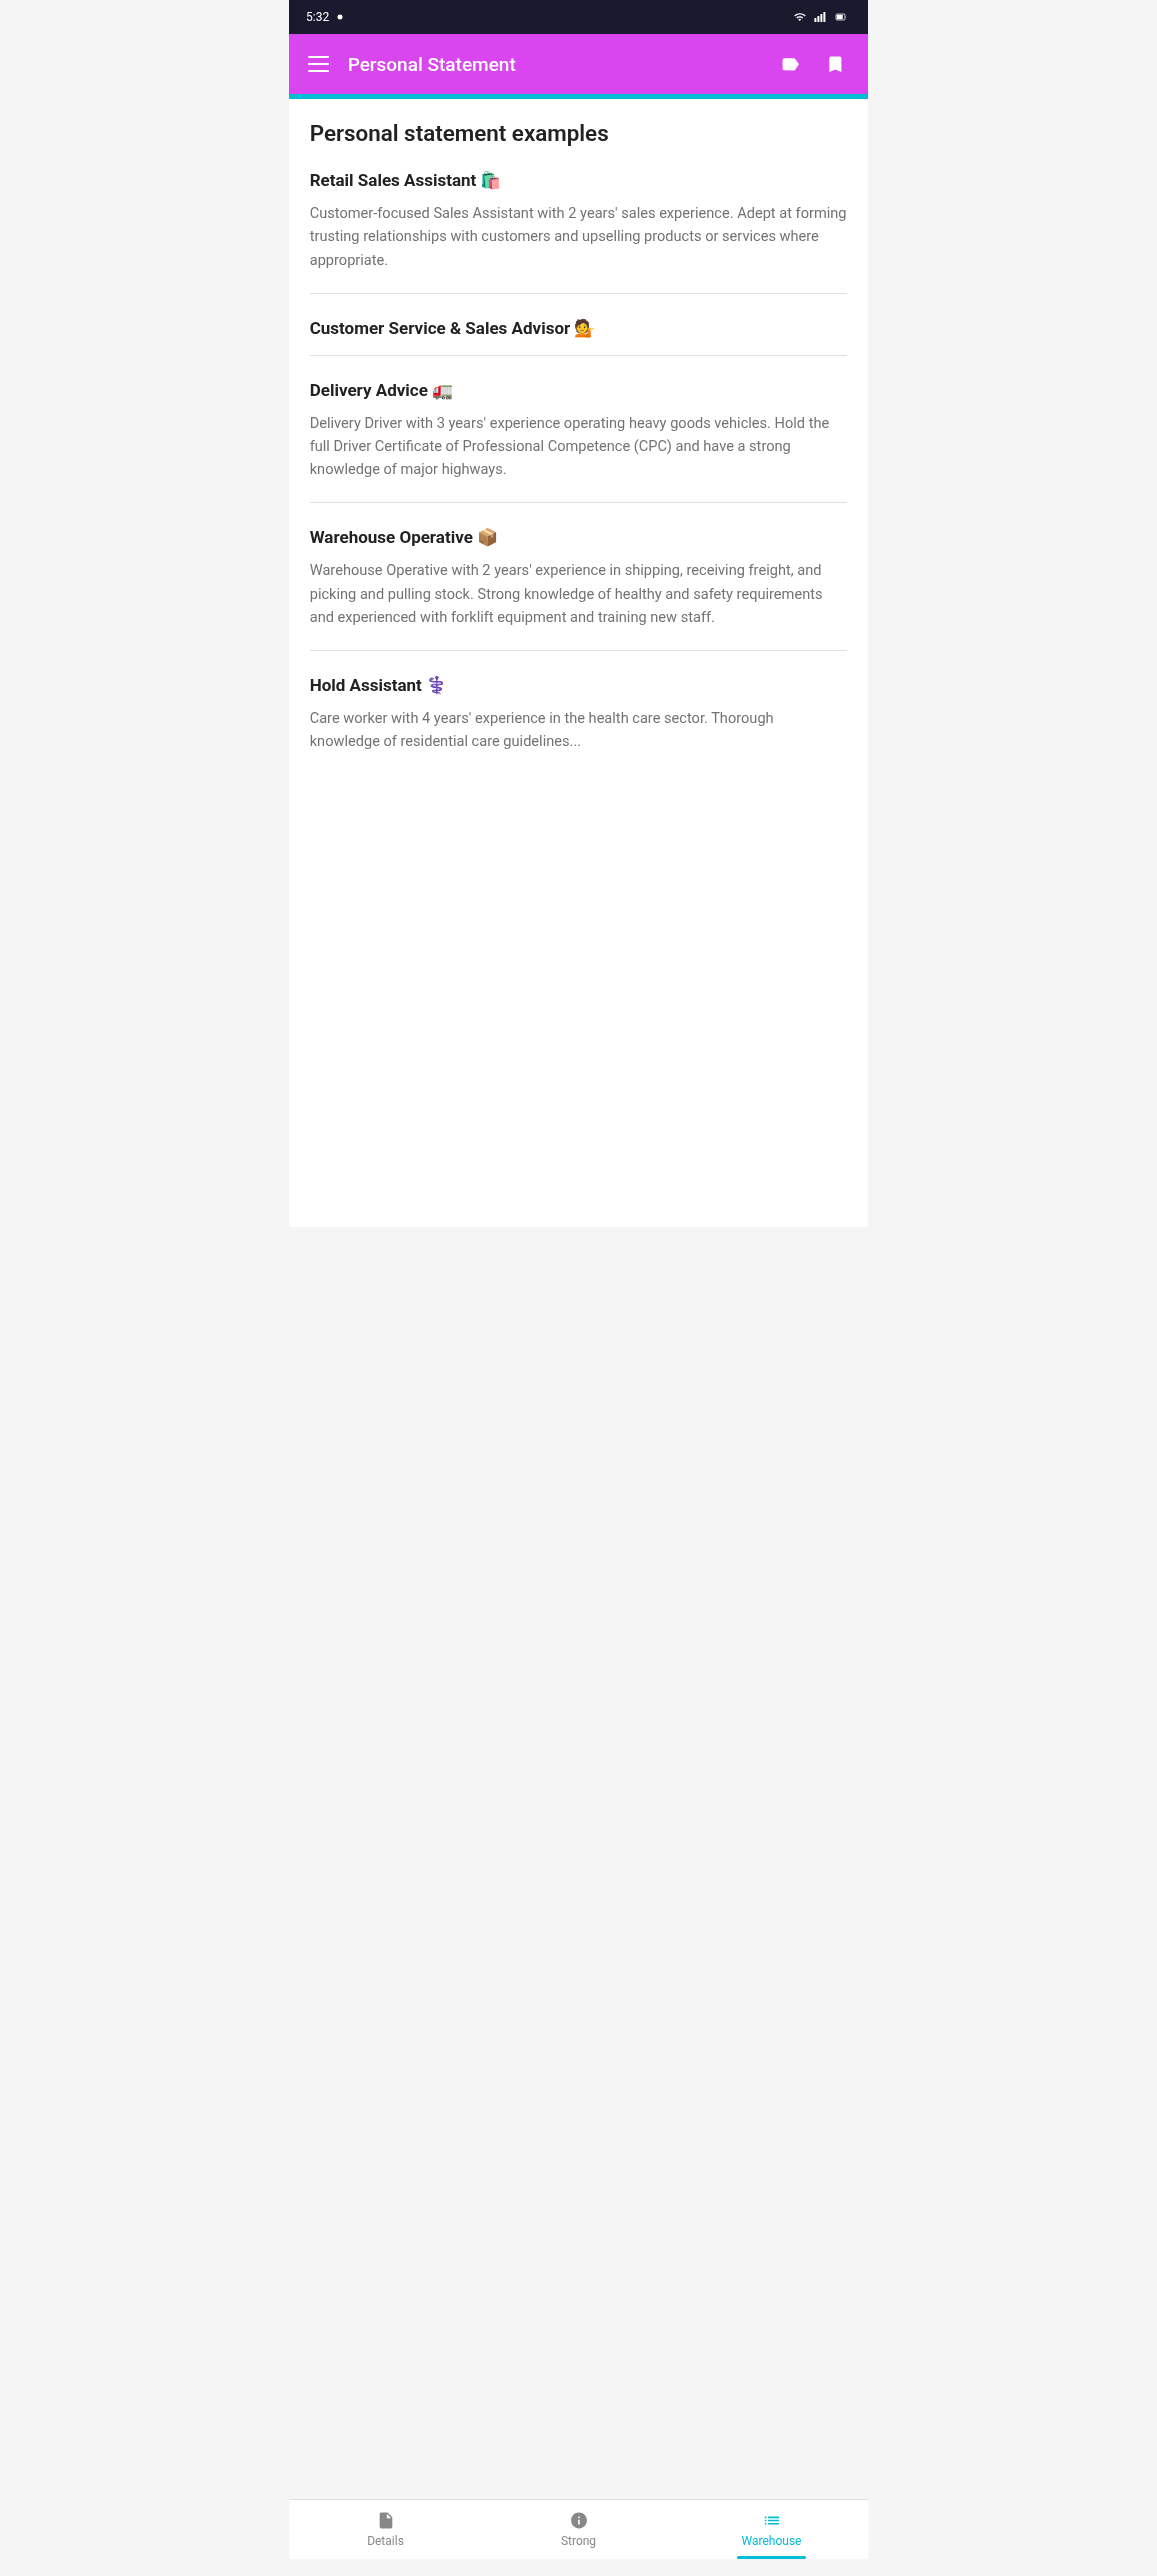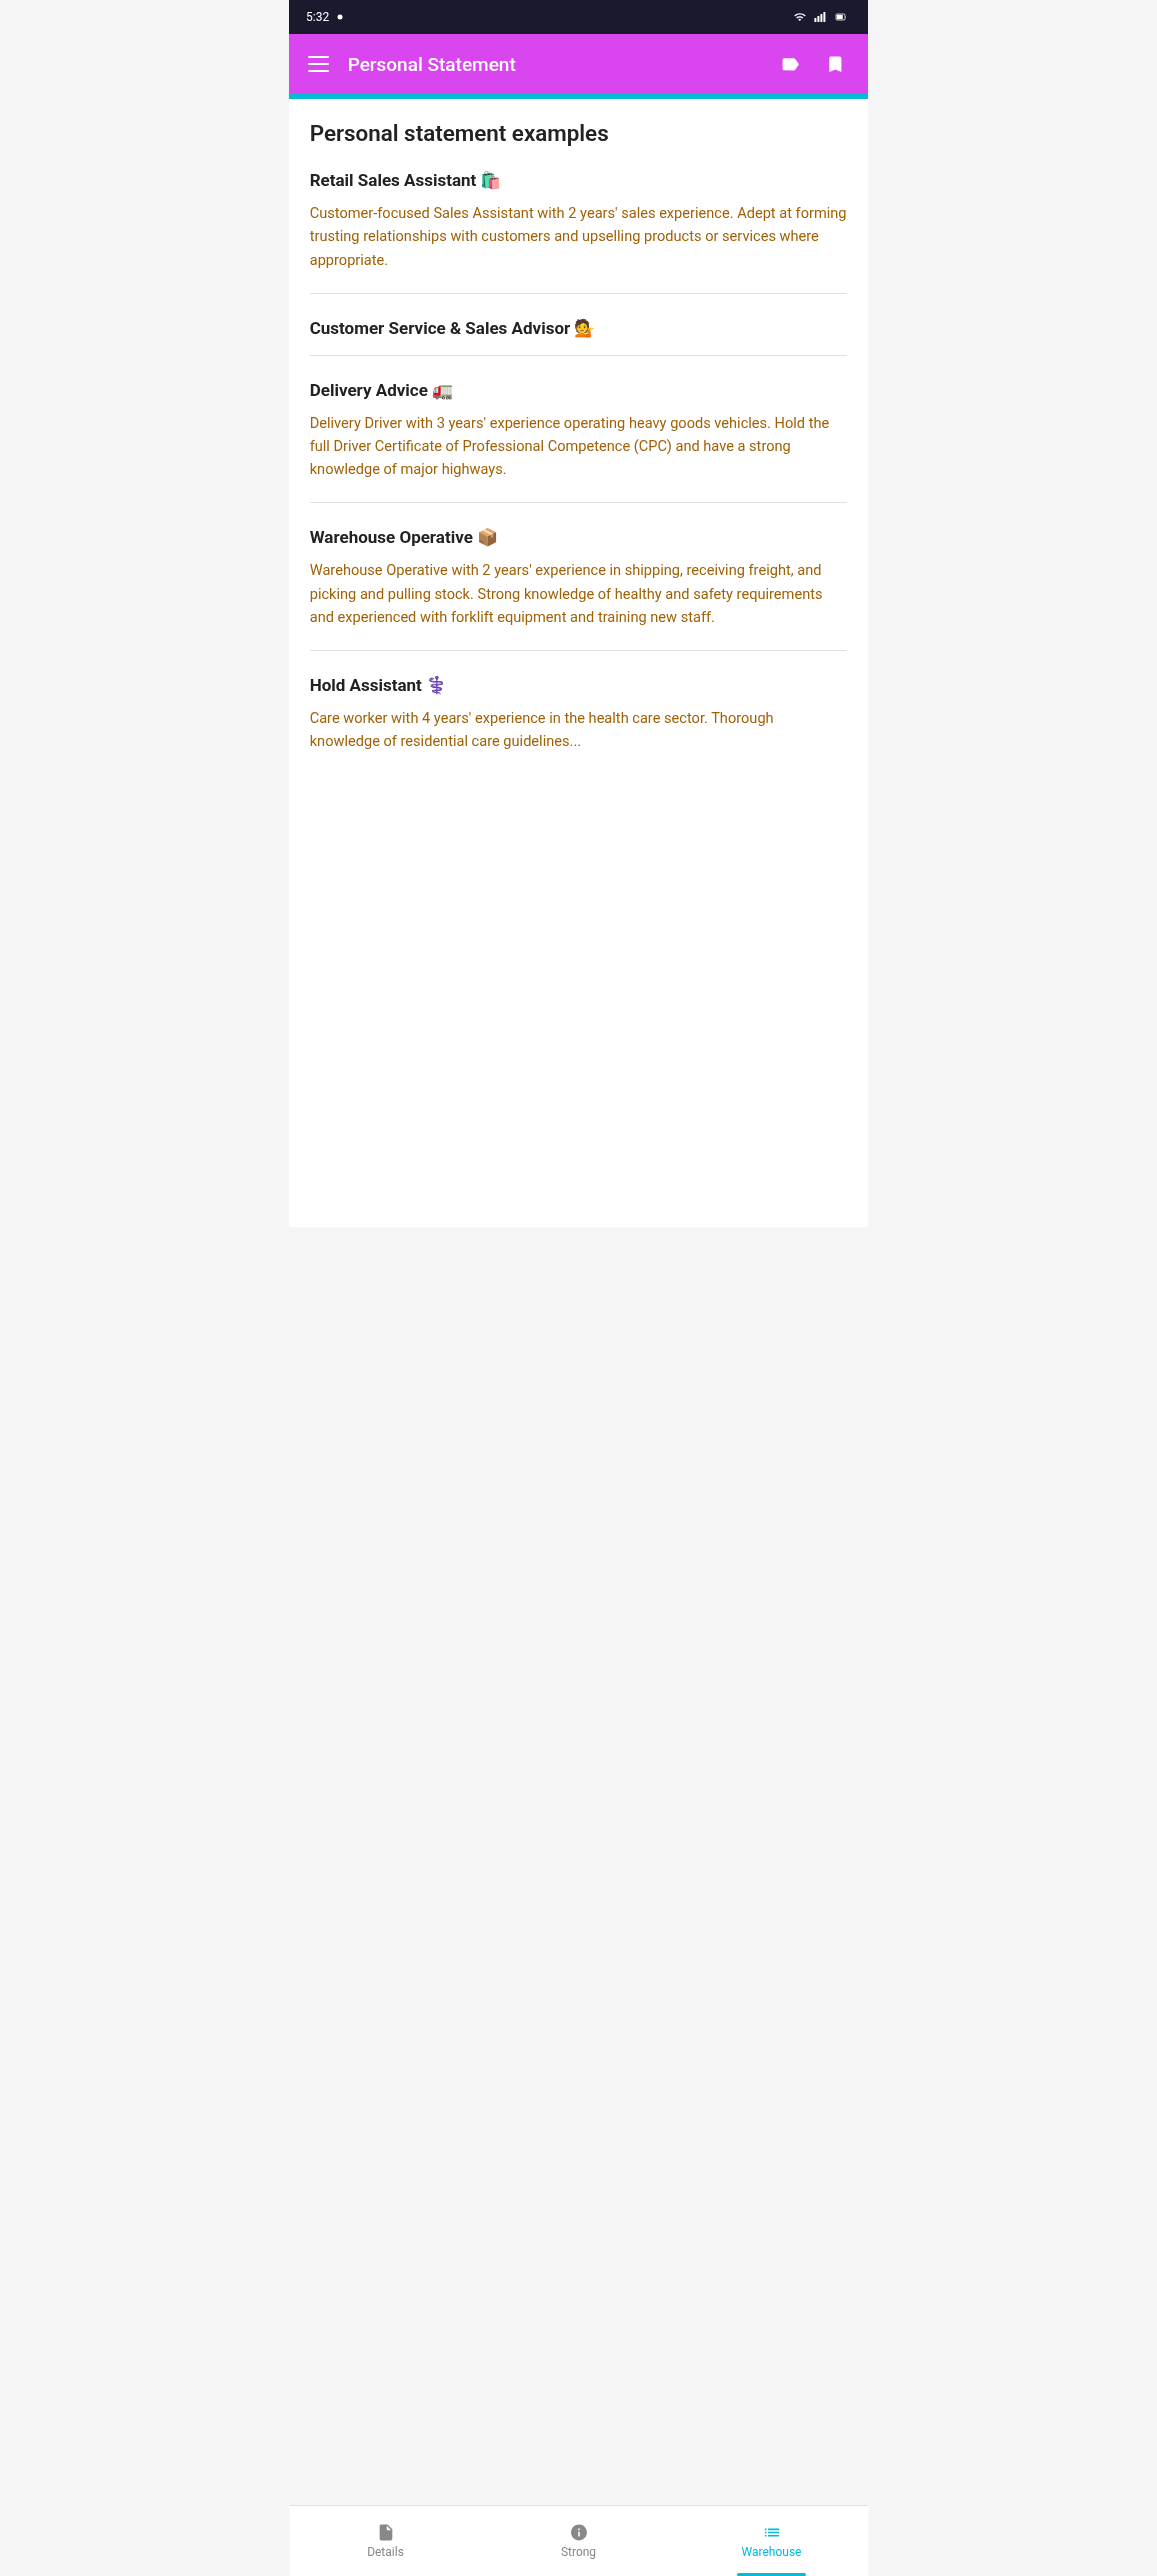--- a/index.html
+++ b/index.html
@@ -115,38 +115,38 @@
     .section-title {
       font-size: 17px;
       font-weight: 700;
       color: #222;
       margin-bottom: 12px;
     }
 
     .section-body {
       font-size: 14.6px;
       line-height: 1.6;
-      color: #a16207;
+      color: #737373;
       margin-bottom: 20.7px;
     }
 
     .divider {
       border: none;
       border-top: 0.9px solid #e0e0e0;
       margin: 17px 0 24px 0;
     }
 
     
     .bottom-nav {
       position: fixed;
-      bottom: 0;
+      bottom: 17px;
       left: 50%;
       transform: translateX(-50%);
       width: 579px;
-      height: 71px;
+      height: 60px;
       background: white;
       display: flex;
       align-items: center;
       border-top: 0.9px solid #e0e0e0;
     }
 
     .bottom-nav-item {
       flex: 1;
       display: flex;
       flex-direction: column;

